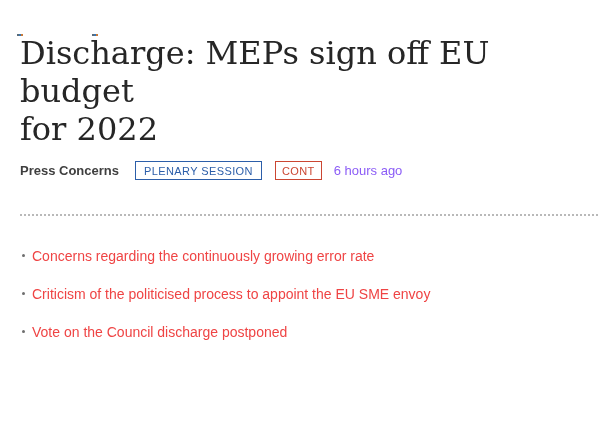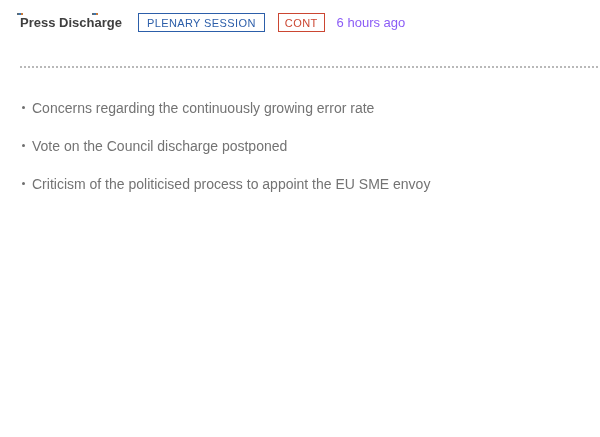--- a/index.html
+++ b/index.html
@@ -86,21 +86,21 @@
   ul.highlights {
     list-style: none;
     margin-top: 30px;
     max-width: 562px;
   }
   ul.highlights li {
     position: relative;
     padding-left: 12px;
     font-size: 14px;
     line-height: 20px;
-    color: #737373;
+    color: #ef4444;
     margin-bottom: 18px;
   }
   ul.highlights li::before {
     content: "";
     position: absolute;
     left: 2px;
     top: 8px;
     width: 3px;
     height: 3px;
     border-radius: 50%;
@@ -110,30 +110,32 @@
 </head>
 <body>
 
 <div class="page">
 
   <div class="top-artifact a1"></div>
   <div class="top-artifact a2"></div>
 
   <div class="content">
 
+    <h1 class="title">Discharge: MEPs sign off EU budget
+for 2022</h1>
 
     <div class="meta-row">
-      <span class="category">Press Discharge</span>
+      <span class="category">Press Concerns</span>
       <span class="badge plenary">PLENARY SESSION</span>
       <span class="badge cont">CONT</span>
       <span class="timestamp">6 hours ago</span>
     </div>
 
     <div class="dotted-sep sep-top"></div>
 
     <ul class="highlights">
       <li>Concerns regarding the continuously growing error rate</li>
+      <li>Criticism of the politicised process to appoint the EU SME envoy</li>
       <li>Vote on the Council discharge postponed</li>
-      <li>Criticism of the politicised process to appoint the EU SME envoy</li>
     </ul>
 
   </div>
 </div>
 
 </body></html>

